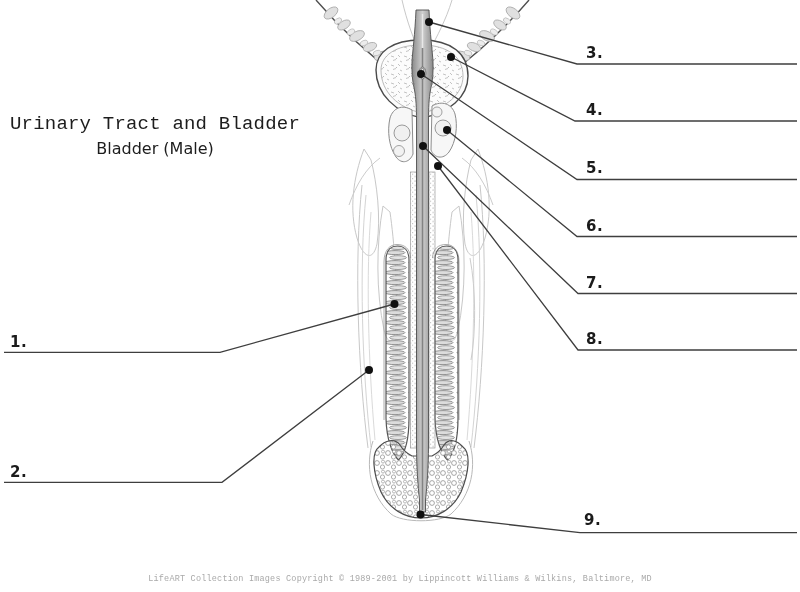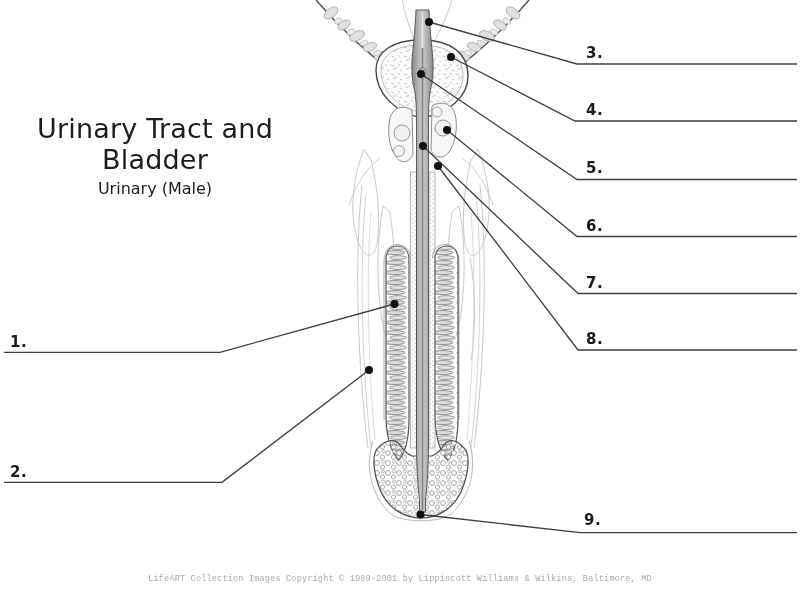--- a/index.html
+++ b/index.html
@@ -4,21 +4,21 @@
 <style>
   html,body{margin:0;padding:0;background:#ffffff;}
   .page{
     position:relative;width:800px;height:592px;background:#ffffff;
     font-family:"DejaVu Sans","Liberation Sans",sans-serif;overflow:hidden;
   }
   .page svg.art{position:absolute;left:0;top:0;}
   .title-block{
     position:absolute;left:5px;top:113px;width:300px;text-align:center;color:#1d1d1d;
   }
-  .title{font-size:27px;letter-spacing:.2px;}
+  .title{font-size:19px;letter-spacing:.2px;font-family:Liberation Mono, monospace;}
   .subtitle{font-size:16px;margin-top:4px;}
   .num{
     position:absolute;font-weight:bold;font-size:15px;color:#1b1b1b;
     letter-spacing:.5px;line-height:1;
   }
   .n1{left:10px;top:335px;} .n2{left:10px;top:465px;}
   .n3{left:586px;top:46px;} .n4{left:586px;top:103px;}
   .n5{left:586px;top:161px;} .n6{left:586px;top:219px;}
   .n7{left:586px;top:276px;} .n8{left:586px;top:332px;}
   .n9{left:584px;top:513px;}
@@ -186,21 +186,21 @@
       <circle cx="421" cy="74" r="4"></circle>
       <circle cx="447" cy="130" r="4"></circle>
       <circle cx="423" cy="146" r="4"></circle>
       <circle cx="438" cy="166" r="4"></circle>
       <circle cx="420.5" cy="514.5" r="4"></circle>
     </g>
   </svg>
 
   <div class="title-block">
     <div class="title">Urinary Tract and Bladder</div>
-    <div class="subtitle">Urinary (Male)</div>
+    <div class="subtitle">Bladder (Male)</div>
   </div>
 
   <div class="num n1">1.</div>
   <div class="num n2">2.</div>
   <div class="num n3">3.</div>
   <div class="num n4">4.</div>
   <div class="num n5">5.</div>
   <div class="num n6">6.</div>
   <div class="num n7">7.</div>
   <div class="num n8">8.</div>

